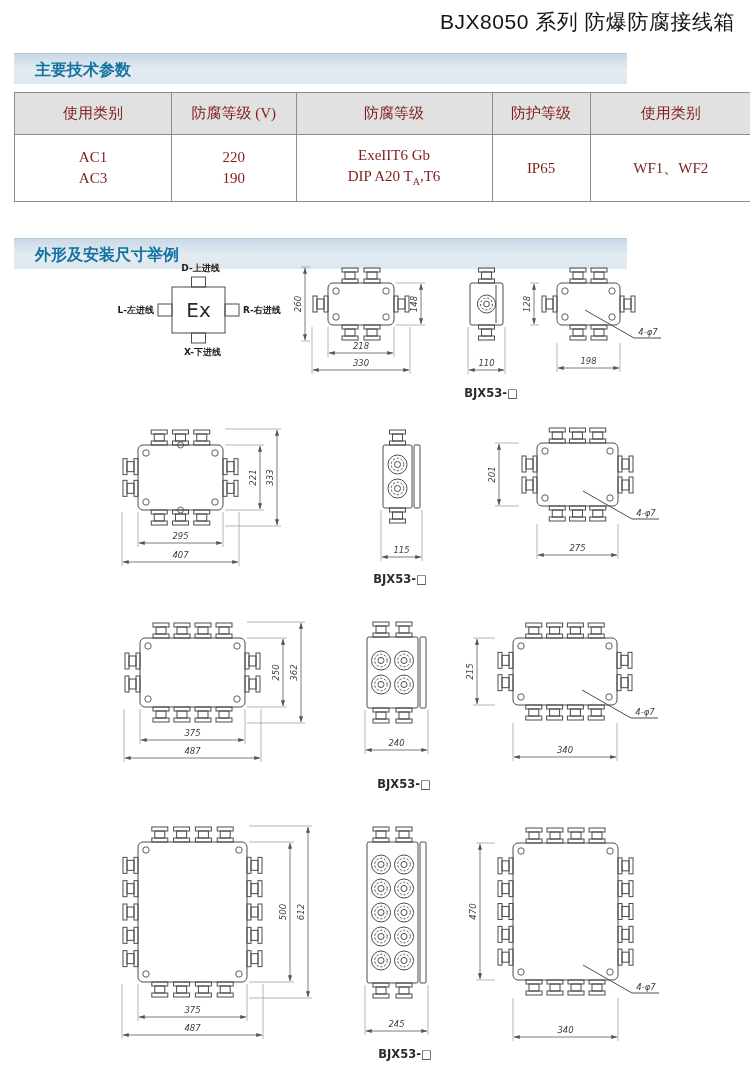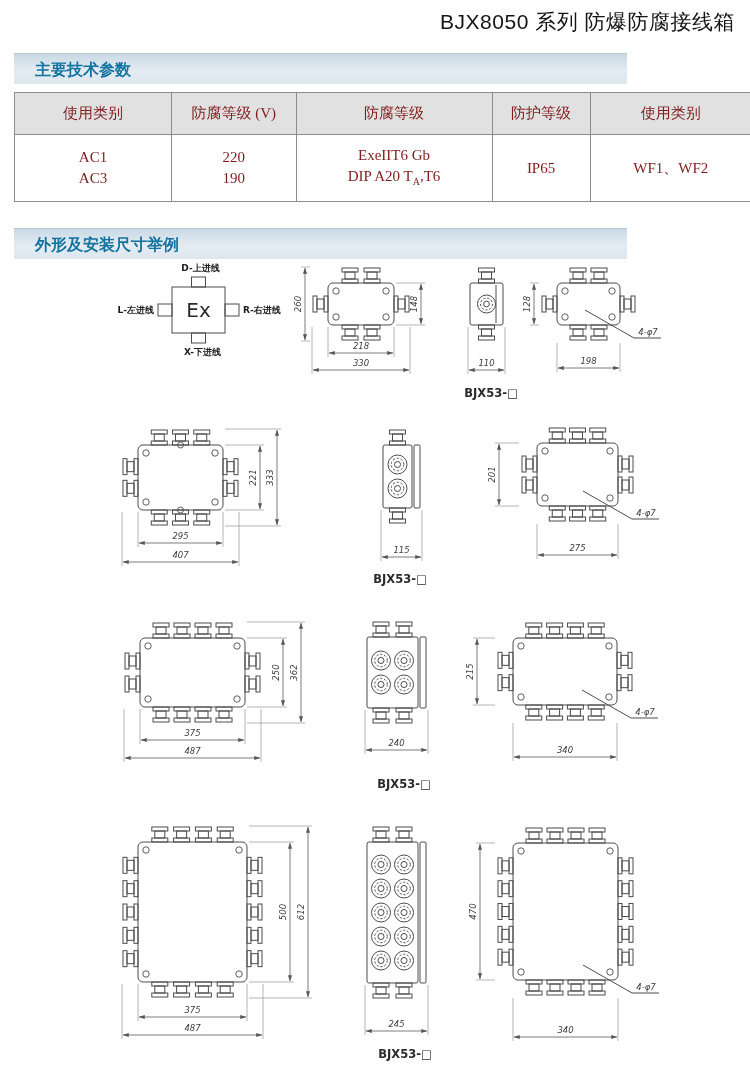--- a/index.html
+++ b/index.html
@@ -5,21 +5,21 @@
   html,body{margin:0;padding:0}
   body{width:750px;height:1073px;background:#ffffff;position:relative;overflow:hidden;
        font-family:"Liberation Sans",sans-serif}
   .title{position:absolute;top:8px;right:15px;margin:0;font-size:21px;font-weight:normal;
          color:#141414;letter-spacing:.5px}
   .band{position:absolute;left:14px;width:613px;height:30px;
         background:linear-gradient(180deg,#c9d9e5,#e4ecf2 55%,#dde7ee);
         border-top:1px solid #b6c9d6}
   .band .band-text{display:inline-block;margin:6px 0 0 21px;font-size:16px;font-weight:bold;color:#1273a0}
   .band1{top:53px}
-  .band2{top:228px}
+  .band2{top:238px}
   table.spec{position:absolute;top:92px;left:14px;width:738px;border-collapse:collapse;
              table-layout:fixed;color:#7f1d1d;font-family:"Liberation Serif",serif}
   .spec th{height:39px;background:#e1e1e1;font-weight:normal;font-size:15px;border:1px solid #8d8d8d}
   .spec td{height:64px;text-align:center;vertical-align:middle;font-size:15px;
            border:1px solid #8d8d8d;line-height:21px}
   .spec sub{font-size:10px}
   #drawings{position:absolute;top:258px;left:0}
   #drawings .ln{fill:none;stroke:#4c4c4c;stroke-width:1}
   #drawings .ext{fill:none;stroke:#979797;stroke-width:.7}
   #drawings .dln{fill:none;stroke:#5a5a5a;stroke-width:.8}

